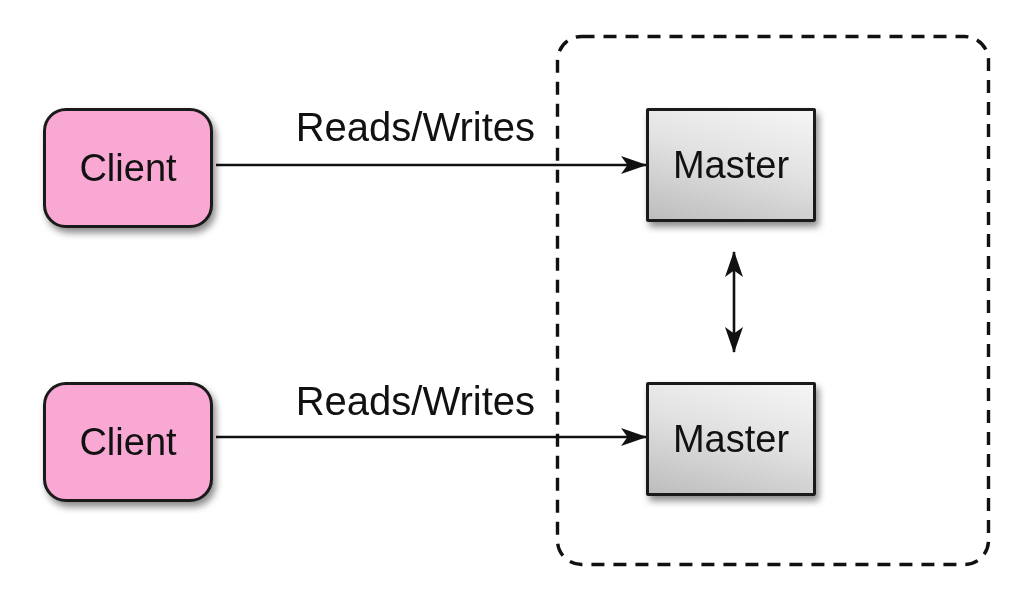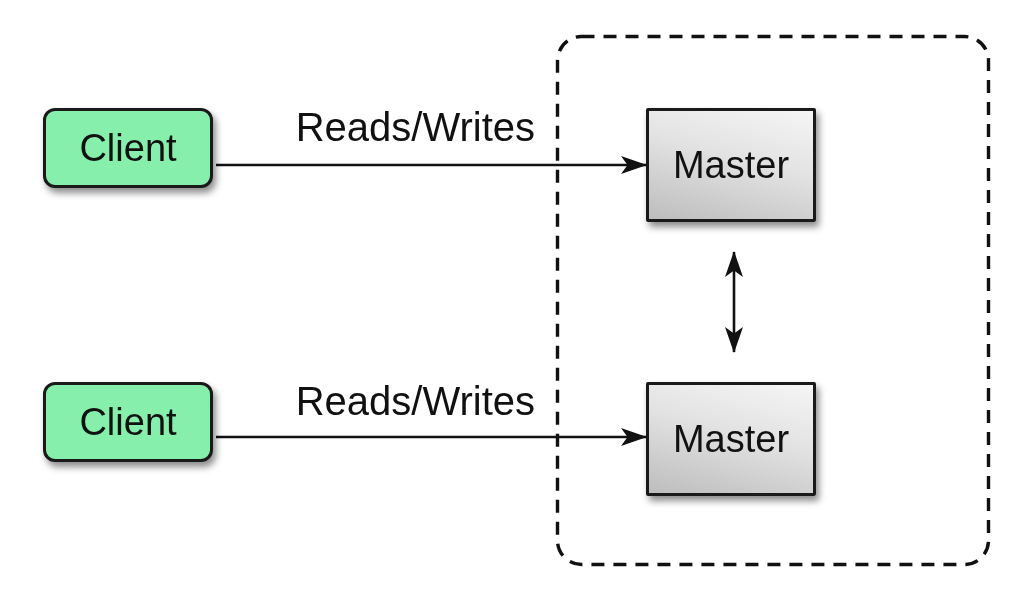--- a/index.html
+++ b/index.html
@@ -31,23 +31,23 @@
     box-sizing: border-box;
     border: 3px solid #1a1a1a;
     color: #111111;
     font-size: 38px;
     line-height: 1;
     box-shadow: 3px 5px 7px rgba(0,0,0,0.45);
   }
   .node-client {
     left: 43px;
     width: 170px;
-    height: 80px;
-    border-radius: 12px;
-    background: #86efac;
+    height: 120px;
+    border-radius: 23px;
+    background: #f9a8d4;
   }
   .node-master {
     left: 646px;
     width: 170px;
     height: 114px;
     border-radius: 2px;
     background: linear-gradient(195deg, #f5f5f5 0%, #e2e2e2 45%, #bdbdbd 100%);
   }
   .row-top    { top: 108px; }
   .row-bottom { top: 382px; }

